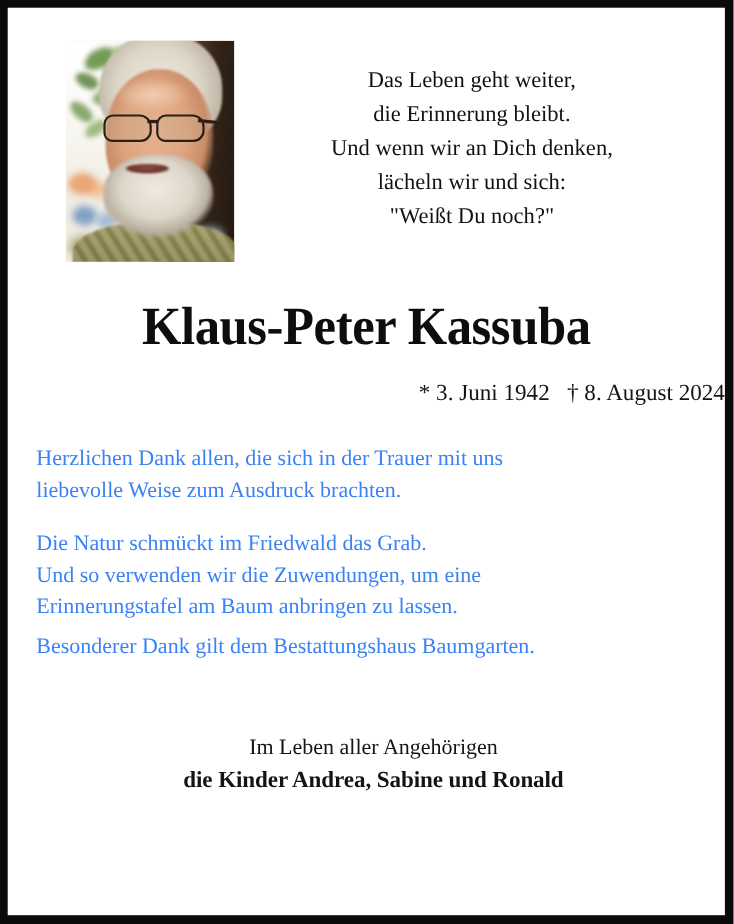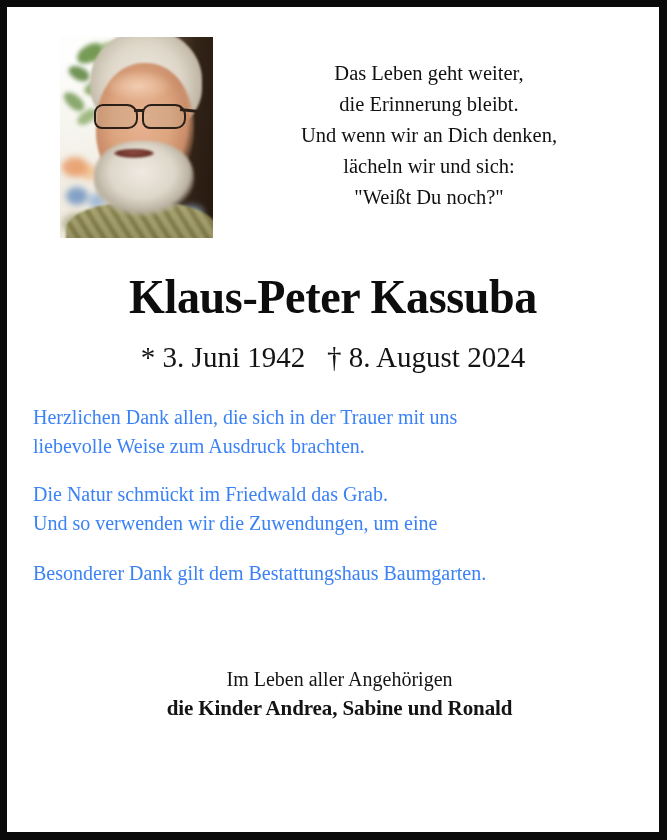--- a/index.html
+++ b/index.html
@@ -206,40 +206,40 @@
     transform: scaleX(0.94);
     color: #0d0d0d;
   }
 
   
   #life-dates {
     position: absolute;
     left: 0;
     top: 337px;
     width: 100%;
-    text-align: center;
-    font-size: 29px;
+    text-align: right;
+    font-size: 21px;
     line-height: 26px;
     color: #141414;
     white-space: pre;
   }
 
   
   #body-copy {
     position: absolute;
     left: 26px;
     top: 396px;
     width: 613px;
     text-align: left;
     font-size: 20px;
     line-height: 28.5px;
     color: #3b82f6;
   }
   #body-copy .para { margin: 0 0 20px 0; }
-  #body-copy .para.tight { margin-bottom: 22px; }
+  #body-copy .para.tight { margin-bottom: 8px; }
   #body-copy .para:last-child { margin-bottom: 0; }
   #body-copy .para .line { display: block; }
 
   #closing-block {
     position: absolute;
     left: 26px;
     top: 658px;
     width: 613px;
     text-align: center;
     font-size: 20px;
@@ -312,20 +312,21 @@
     <div id="life-dates">* 3. Juni 1942   † 8. August 2024</div>
 
     <div id="body-copy">
       <p class="para">
         <span class="line">Herzlichen Dank allen, die sich in der Trauer mit uns</span>
         <span class="line">liebevolle Weise zum Ausdruck brachten.</span>
       </p>
       <p class="para tight">
         <span class="line">Die Natur schmückt im Friedwald das Grab.</span>
         <span class="line">Und so verwenden wir die Zuwendungen, um eine</span>
+        <span class="line">Erinnerungstafel am Baum anbringen zu lassen.</span>
       </p>
       <p class="para">
         <span class="line">Besonderer Dank gilt dem Bestattungshaus Baumgarten.</span>
       </p>
     </div>
 
     <div id="closing-block">
       <div>Im Leben aller Angehörigen</div>
       <div class="family-line">die Kinder Andrea, Sabine und Ronald</div>
     </div>

